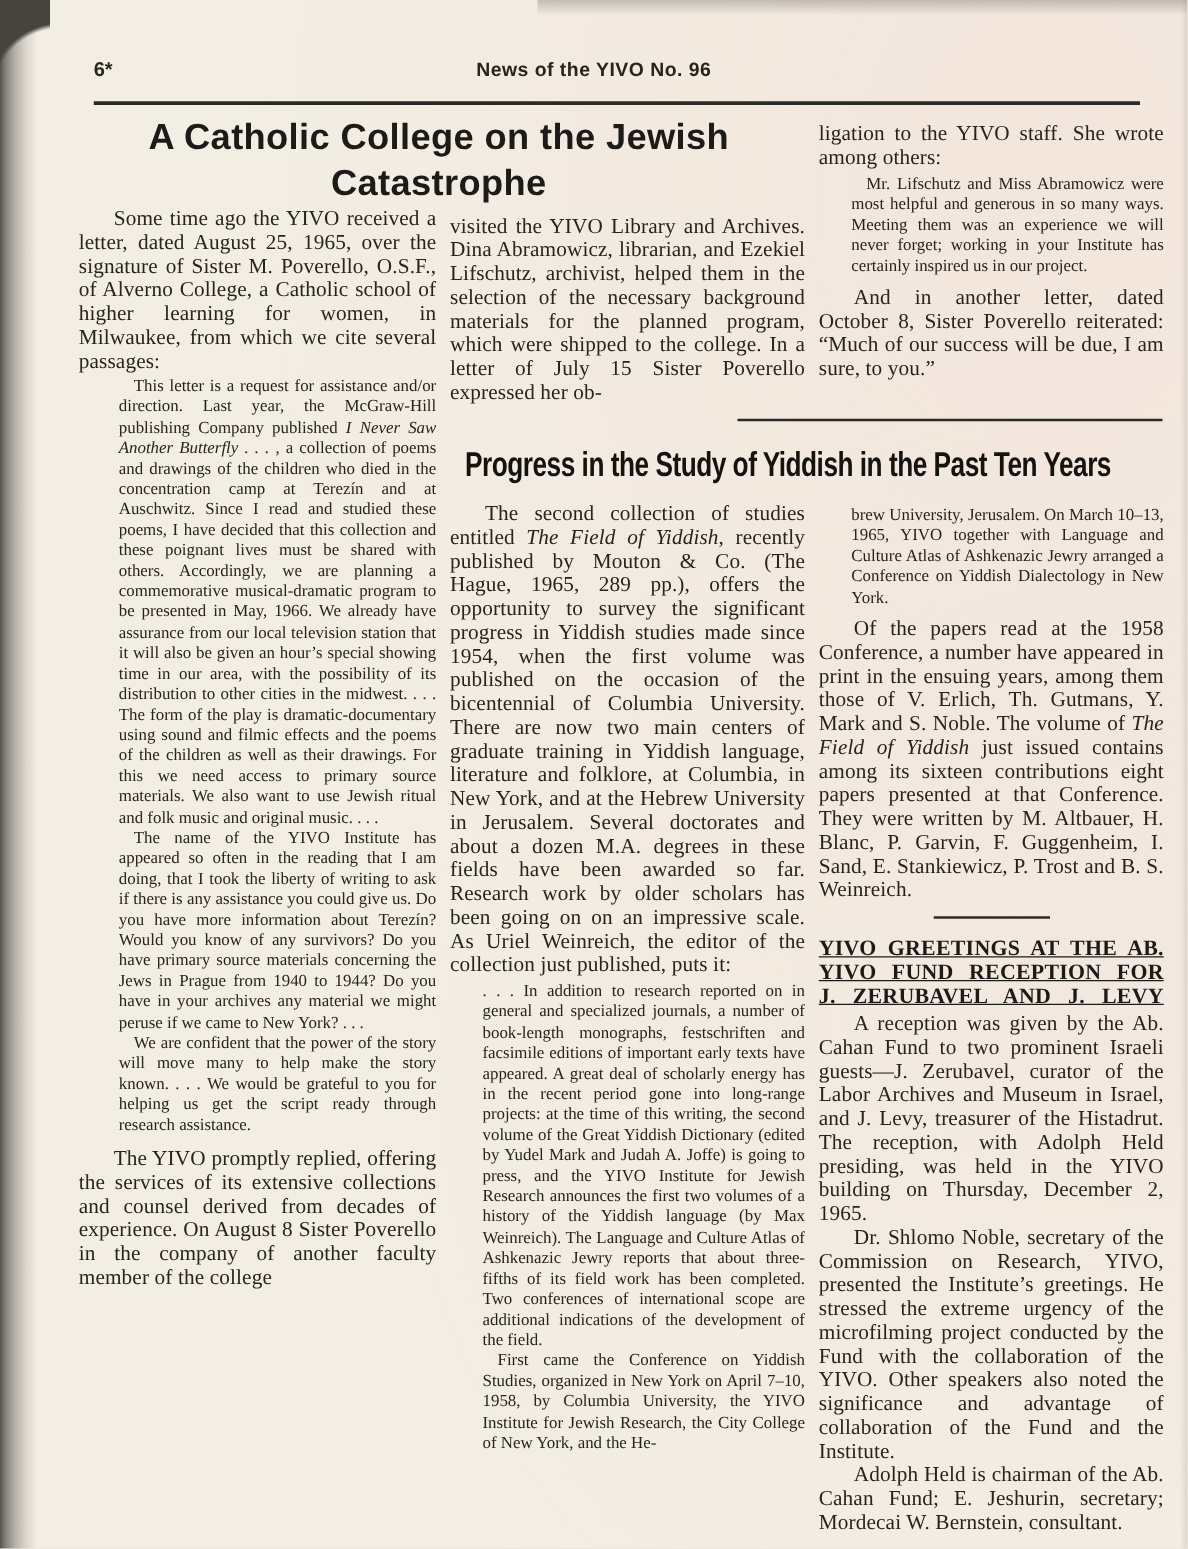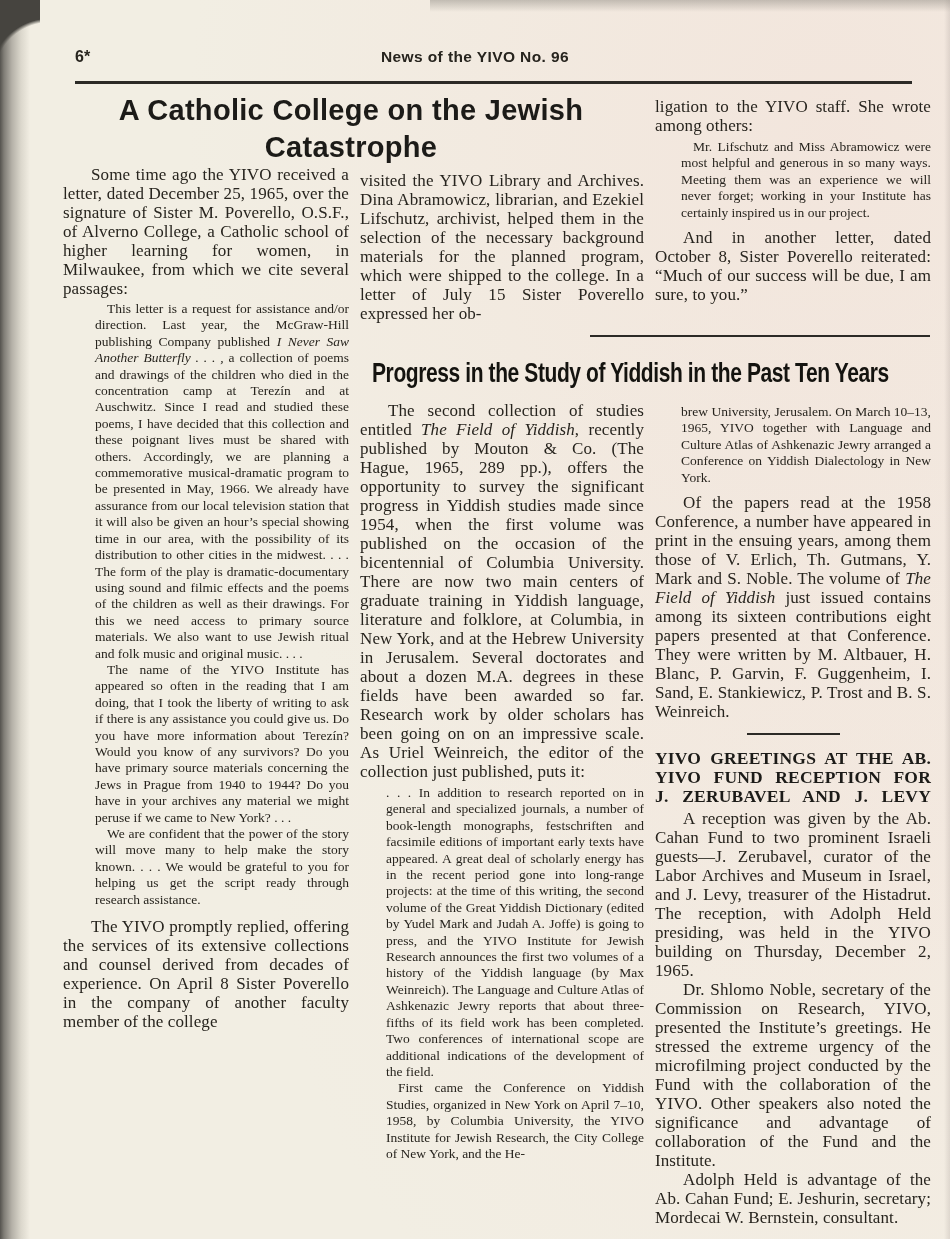--- a/index.html
+++ b/index.html
@@ -37,21 +37,21 @@
   .short-rule{width:93px;height:2px;background:#2c2a26;margin:12px auto 14px auto;}
 
   
   .a1-title{position:absolute;left:62px;top:92px;width:578px;margin:0;
     font-family:"Liberation Sans","DejaVu Sans",sans-serif;font-weight:700;
     font-size:29px;line-height:37px;text-align:center;letter-spacing:.3px;color:#1c1b18;}
   .a2-title{position:absolute;left:372px;top:357px;width:558px;margin:0;
     font-family:"Liberation Sans","DejaVu Sans",sans-serif;font-weight:700;
     font-size:21px;letter-spacing:-.4px;white-space:nowrap;
     transform:scaleY(1.32);transform-origin:top left;color:#14130f;}
-  .a3-title{margin:6px 0 4px 0;font-weight:700;font-size:17.5px;line-height:18.8px;letter-spacing:.2px;color:#1c1b18;}
+  .a3-title{margin:6px 0 4px 0;font-weight:700;font-size:17.5px;line-height:18.8px;letter-spacing:.2px;color:#1c1b18;text-decoration:underline;}
   .a3-title .line{text-align:justify;text-align-last:justify;}
 
   
   .col{position:absolute;}
   .col-a1-left{left:63px;top:165px;width:286px;}
   .col-a1-mid{left:360px;top:171px;width:284px;}
   .col-a1-right{left:655px;top:97px;width:276px;}
   .col-a2-left{left:360px;top:401px;width:284px;}
   .col-a2-right{left:655px;top:404px;width:276px;}
 
@@ -75,27 +75,27 @@
   <div class="edge-top"></div>
   <div class="edge-right"></div>
 
   <div class="page-num">6*</div>
   <div class="header-title">News of the YIVO No. 96</div>
   <div class="header-rule"></div>
 
   <h1 class="a1-title">A Catholic College on the Jewish Catastrophe</h1>
 
   <div class="col col-a1-left">
-    <p class="body-p">Some time ago the YIVO received a letter, dated December 25, 1965, over the signature of Sister M. Poverello, O.S.F., of Alverno College, a Catholic school of higher learning for women, in Milwaukee, from which we cite several passages:</p>
+    <p class="body-p">Some time ago the YIVO received a letter, dated August 25, 1965, over the signature of Sister M. Poverello, O.S.F., of Alverno College, a Catholic school of higher learning for women, in Milwaukee, from which we cite several passages:</p>
     <div class="quote-block">
       <p class="small-p"><span>This letter is a request for assistance and/or direction. Last year, the McGraw-Hill publishing Company published </span><span class="ital">I Never Saw Another Butterfly . . . ,</span><span> a collection of poems and drawings of the children who died in the concentration camp at Terezín and at Auschwitz. Since I read and studied these poems, I have decided that this collection and these poignant lives must be shared with others. Accordingly, we are planning a commemorative musical-dramatic program to be presented in May, 1966. We already have assurance from our local television station that it will also be given an hour’s special showing time in our area, with the possibility of its distribution to other cities in the midwest. . . . The form of the play is dramatic-documentary using sound and filmic effects and the poems of the children as well as their drawings. For this we need access to primary source materials. We also want to use Jewish ritual and folk music and original music. . . .</span></p>
       <p class="small-p">The name of the YIVO Institute has appeared so often in the reading that I am doing, that I took the liberty of writing to ask if there is any assistance you could give us. Do you have more information about Terezín? Would you know of any survivors? Do you have primary source materials concerning the Jews in Prague from 1940 to 1944? Do you have in your archives any material we might peruse if we came to New York? . . .</p>
       <p class="small-p">We are confident that the power of the story will move many to help make the story known. . . . We would be grateful to you for helping us get the script ready through research assistance.</p>
     </div>
-    <p class="body-p">The YIVO promptly replied, offering the services of its extensive collections and counsel derived from decades of experience. On April 8 Sister Poverello in the company of another faculty member of the college</p>
+    <p class="body-p">The YIVO promptly replied, offering the services of its extensive collections and counsel derived from decades of experience. On August 8 Sister Poverello in the company of another faculty member of the college</p>
   </div>
 
   <div class="col col-a1-mid">
     <p class="body-p noindent">visited the YIVO Library and Archives. Dina Abramowicz, librarian, and Ezekiel Lifschutz, archivist, helped them in the selection of the necessary background materials for the planned program, which were shipped to the college. In a letter of July 15 Sister Poverello expressed her ob-</p>
   </div>
 
   <div class="col col-a1-right">
     <p class="body-p noindent">ligation to the YIVO staff. She wrote among others:</p>
     <div class="quote-block tight">
       <p class="small-p">Mr. Lifschutz and Miss Abramowicz were most helpful and generous in so many ways. Meeting them was an experience we will never forget; working in your Institute has certainly inspired us in our project.</p>
@@ -124,16 +124,16 @@
     <div class="short-rule"></div>
 
     <div class="a3-title">
       <div class="line">YIVO GREETINGS AT THE AB.</div>
       <div class="line">YIVO FUND RECEPTION FOR</div>
       <div class="line">J. ZERUBAVEL AND J. LEVY</div>
     </div>
 
     <p class="body-p">A reception was given by the Ab. Cahan Fund to two prominent Israeli guests—J. Zerubavel, curator of the Labor Archives and Museum in Israel, and J. Levy, treasurer of the Histadrut. The reception, with Adolph Held presiding, was held in the YIVO building on Thursday, December 2, 1965.</p>
     <p class="body-p">Dr. Shlomo Noble, secretary of the Commission on Research, YIVO, presented the Institute’s greetings. He stressed the extreme urgency of the microfilming project conducted by the Fund with the collaboration of the YIVO. Other speakers also noted the significance and advantage of collaboration of the Fund and the Institute.</p>
-    <p class="body-p">Adolph Held is advantage of the Ab. Cahan Fund; E. Jeshurin, secretary; Mordecai W. Bernstein, consultant.</p>
+    <p class="body-p">Adolph Held is chairman of the Ab. Cahan Fund; E. Jeshurin, secretary; Mordecai W. Bernstein, consultant.</p>
   </div>
 
 </div>
 
 </body></html>

